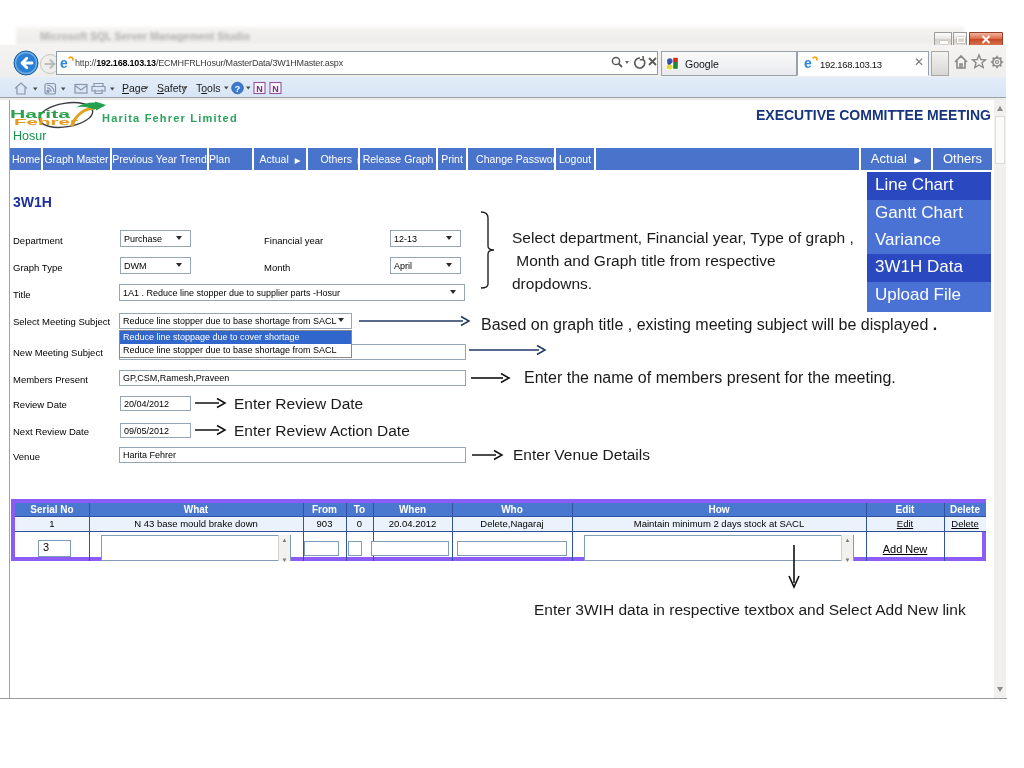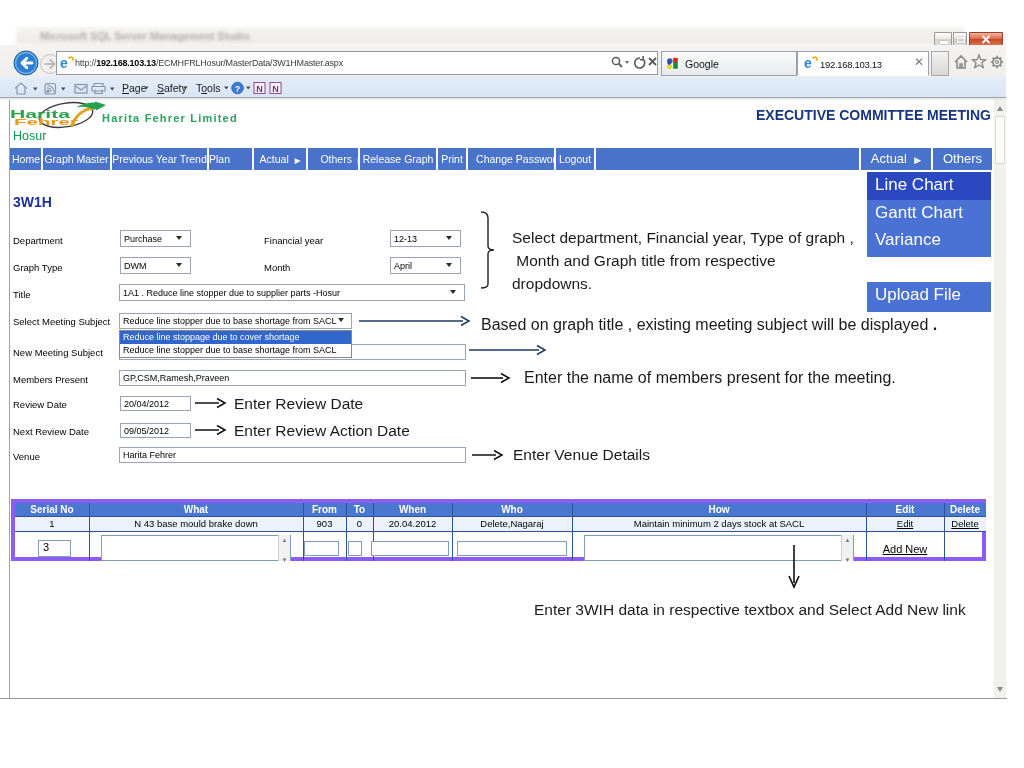--- a/index.html
+++ b/index.html
@@ -192,20 +192,21 @@
       <div class="nsep" style="left:426px"></div>
       <div class="nsep" style="left:456px"></div>
       <div class="nsep" style="left:544px"></div>
       <div class="nsep" style="left:584px"></div>
       <div class="nsep" style="left:849px"></div>
       <div class="nsep" style="left:921px"></div>
     </div>
   <div class="sm smd" style="top:172px">Line Chart Actual</div>
   <div class="sm smm" style="top:200px">Gantt Chart Actual</div>
   <div class="sm smm" style="top:227px">Variance</div>
+  <div class="sm smd" style="top:254px">3W1H Data</div>
   <div class="sm smm" style="top:282px">Upload File</div>
 
   <div class="abs" style="left:13px;top:194px;font-size:14px;font-weight:bold;color:#1c2f9c">3W1H</div>
   <div class="lbl" style="left:13px;top:235px">Department</div>
   <div class="fld" style="left:120px;top:230px;width:71px;height:17px;line-height:16px">Purchase</div>
   <div class="dd" style="left:176px;top:236px"></div>
   <div class="lbl" style="left:264px;top:235px">Financial year</div>
   <div class="fld" style="left:390px;top:230px;width:71px;height:17px;line-height:16px">12-13</div>
   <div class="dd" style="left:446px;top:236px"></div>
   <div class="lbl" style="left:13px;top:262px">Graph Type</div>

